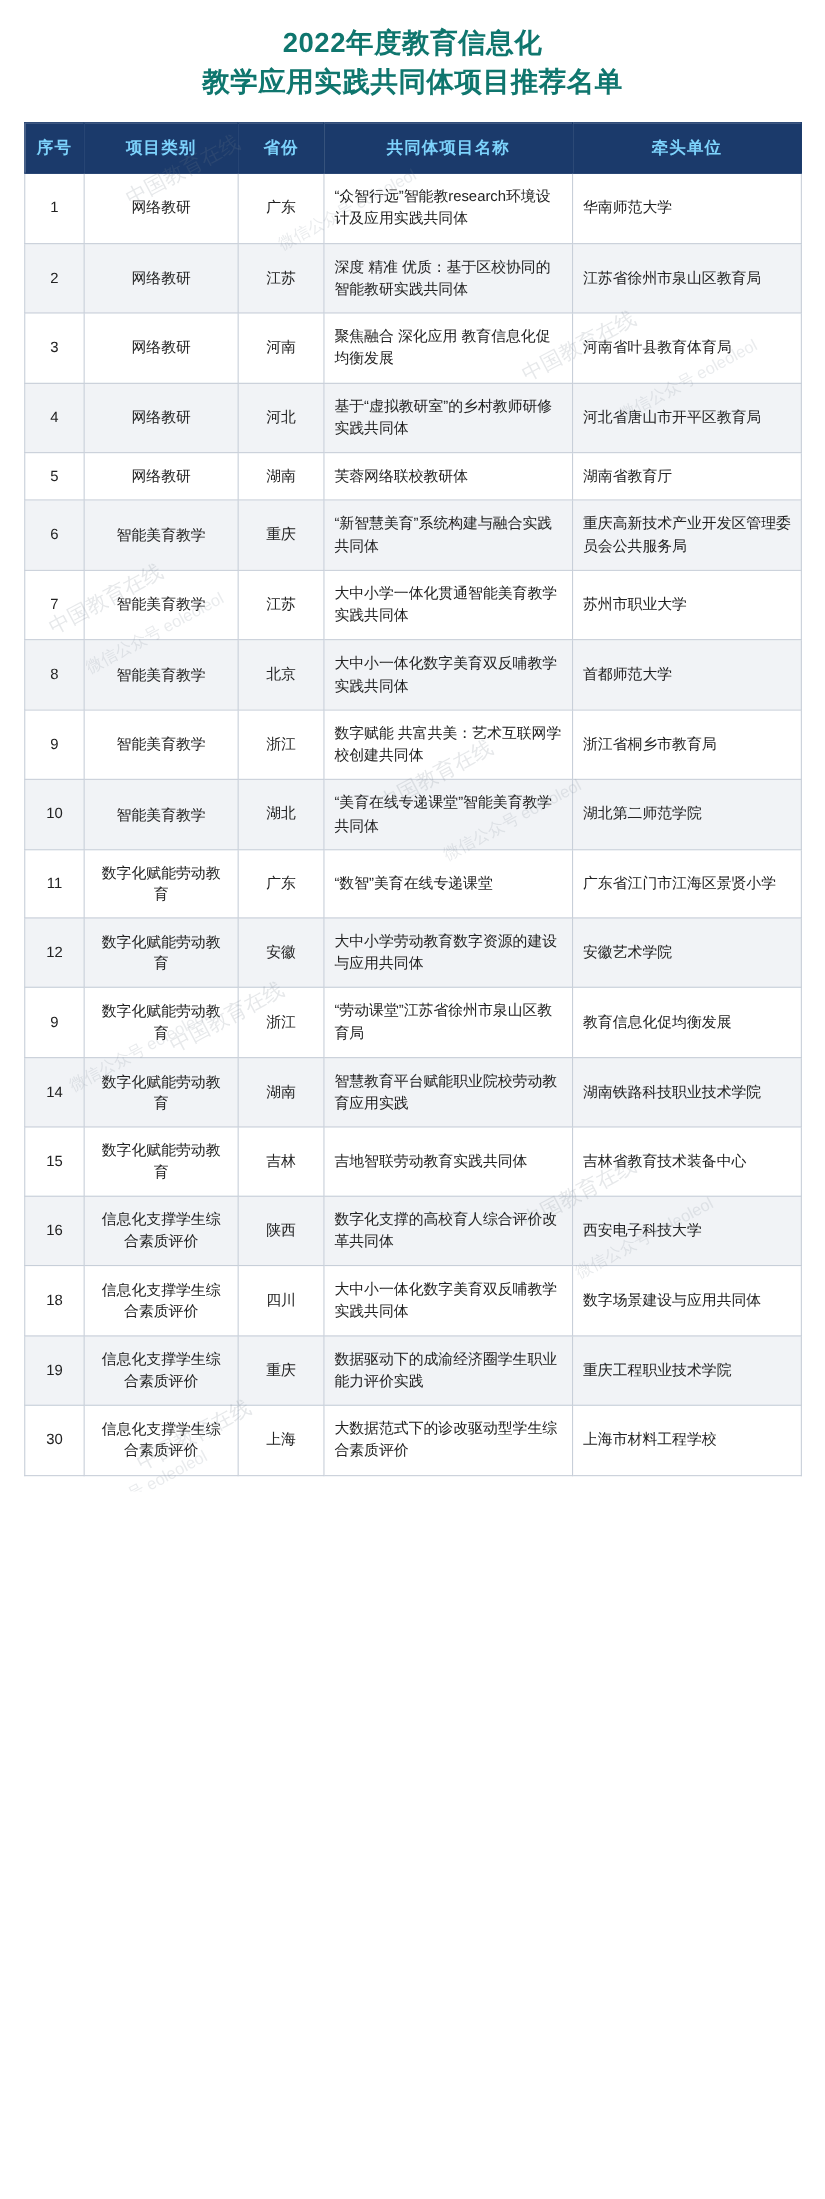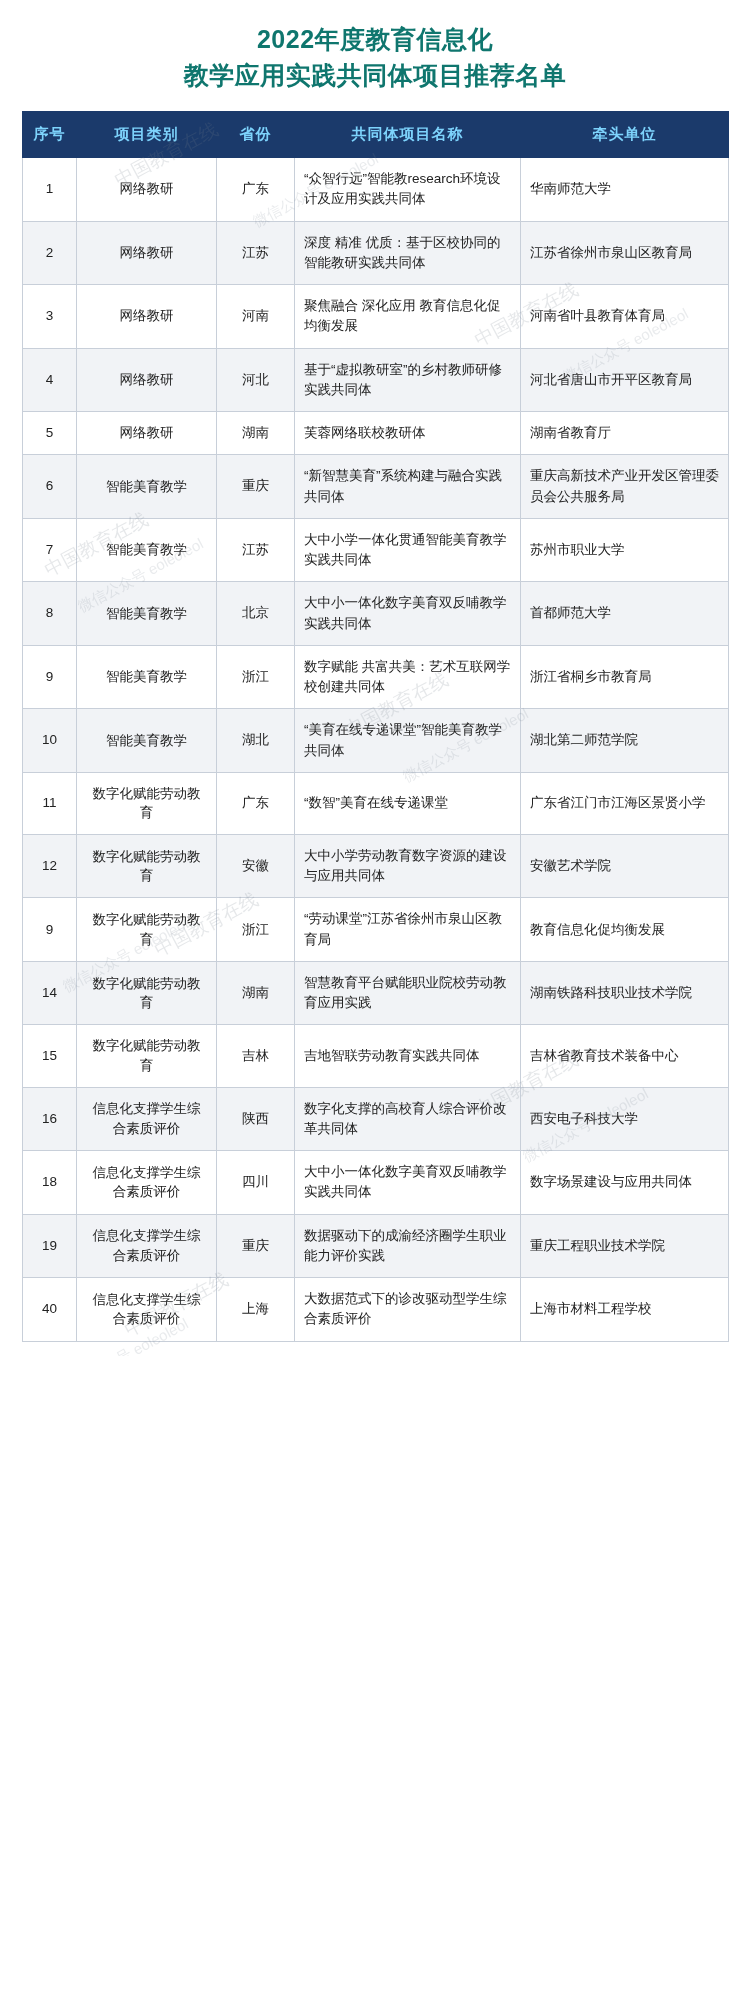--- a/index.html
+++ b/index.html
@@ -244,21 +244,21 @@
         <td class="lead">数字场景建设与应用共同体</td>
       </tr>
       <tr>
         <td class="num">19</td>
         <td class="cat">信息化支撑学生综合素质评价</td>
         <td class="prov">重庆</td>
         <td class="name">数据驱动下的成渝经济圈学生职业能力评价实践</td>
         <td class="lead">重庆工程职业技术学院</td>
       </tr>
       <tr>
-        <td class="num">40</td>
+        <td class="num">30</td>
         <td class="cat">信息化支撑学生综合素质评价</td>
         <td class="prov">上海</td>
         <td class="name">大数据范式下的诊改驱动型学生综合素质评价</td>
         <td class="lead">上海市材料工程学校</td>
       </tr>
     </tbody>
   </table>
 </div>
 
 <div class="watermark-layer">

